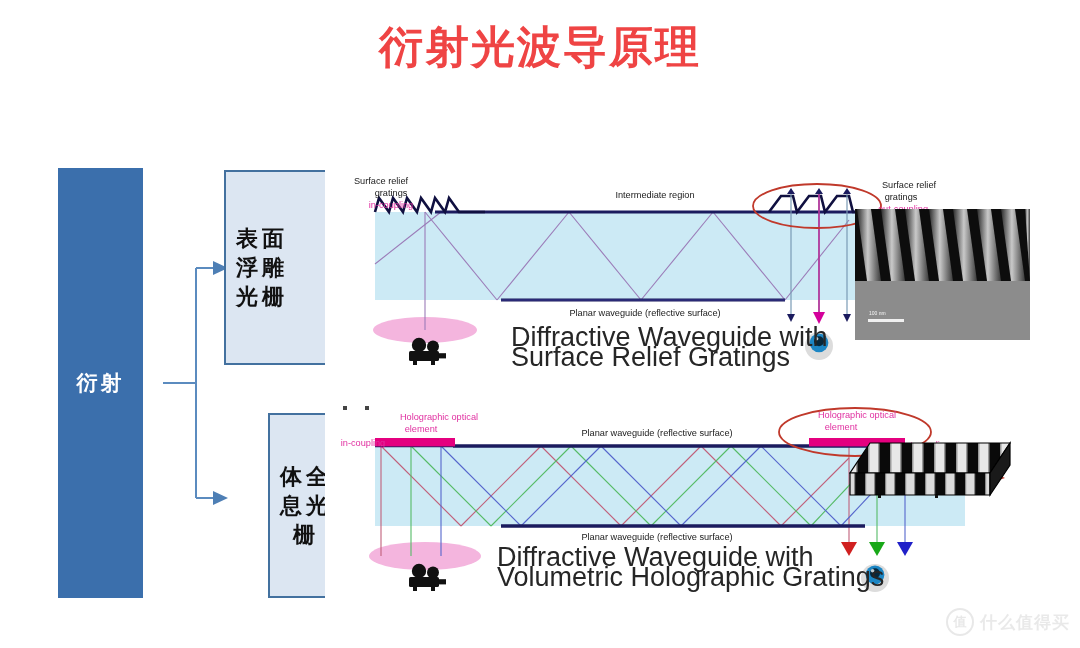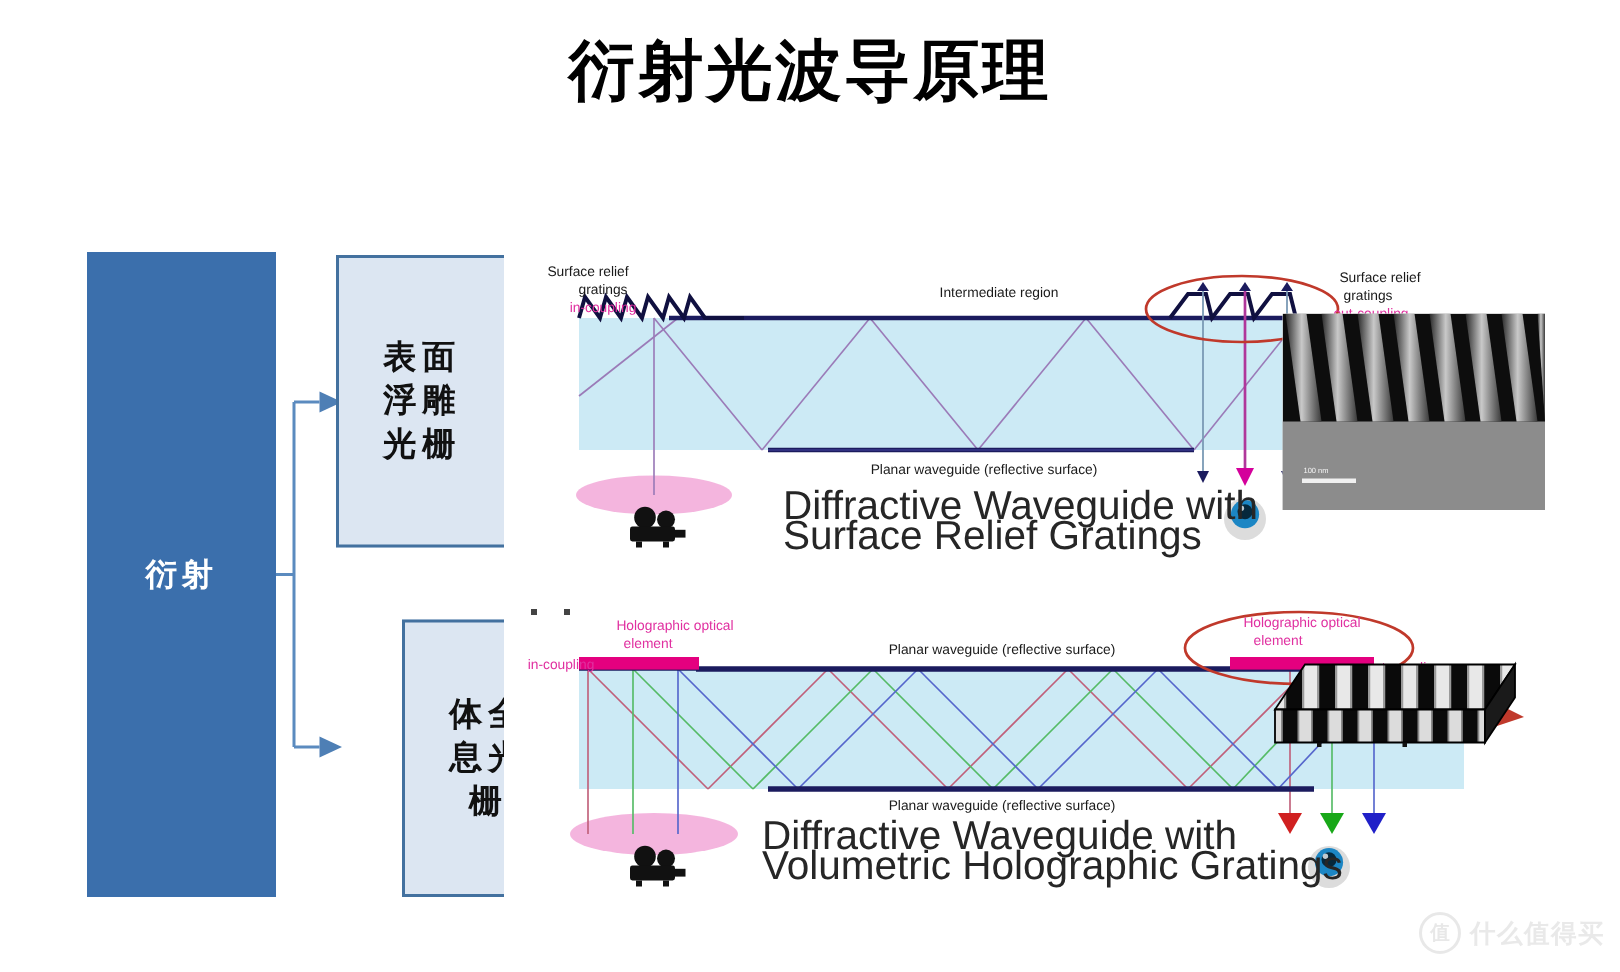--- a/index.html
+++ b/index.html
@@ -19,31 +19,31 @@
   
   #slide-title {
     position: absolute;
     left: 0;
     top: 18px;
     width: 1080px;
     text-align: center;
     font-size: 44px;
     font-weight: bold;
     letter-spacing: 2px;
-    color: #000000;
+    color: #ef4444;
     font-family: "DejaVu Sans", "Liberation Sans", sans-serif;
     white-space: nowrap;
   }
 
   
   #flow-root-box {
     position: absolute;
     left: 58px;
     top: 168px;
-    width: 126px;
+    width: 85px;
     height: 430px;
     background: #3B6FAC;
     border: 1px solid #3B6FAC;
     box-sizing: border-box;
     display: flex;
     align-items: center;
     justify-content: center;
   }
   #flow-root-label {
     color: #ffffff;
@@ -55,21 +55,20 @@
 
   .flow-branch-box {
     position: absolute;
     left: 224px;
     width: 115px;
     background: #DCE6F2;
     border: 2px solid #43719F;
     box-sizing: border-box;
     display: flex;
     align-items: center;
-    justify-content: center;
   }
   #flow-branch-box-1 { top: 170px; height: 195px; }
   #flow-branch-box-2 { top: 413px; height: 185px; margin-left: 44px; }
 
   .flow-branch-label {
     font-size: 22px;
     font-weight: bold;
     color: #111111;
     line-height: 1.32;
     letter-spacing: 4px;
@@ -81,21 +80,21 @@
   #flow-connectors {
     position: absolute;
     left: 0; top: 0;
     width: 1080px; height: 648px;
     pointer-events: none;
   }
 
   
   .diagram-panel {
     position: absolute;
-    left: 336px;
+    left: 325px;
     width: 680px;
     background: #ffffff;
   }
   #diagram-panel-top    { top: 168px;  height: 212px; }
   #diagram-panel-bottom { top: 398px;  height: 200px; text-decoration: underline; }
 
   .diagram-svg { display: block; }
 
   
   #sem-image-wrap {

